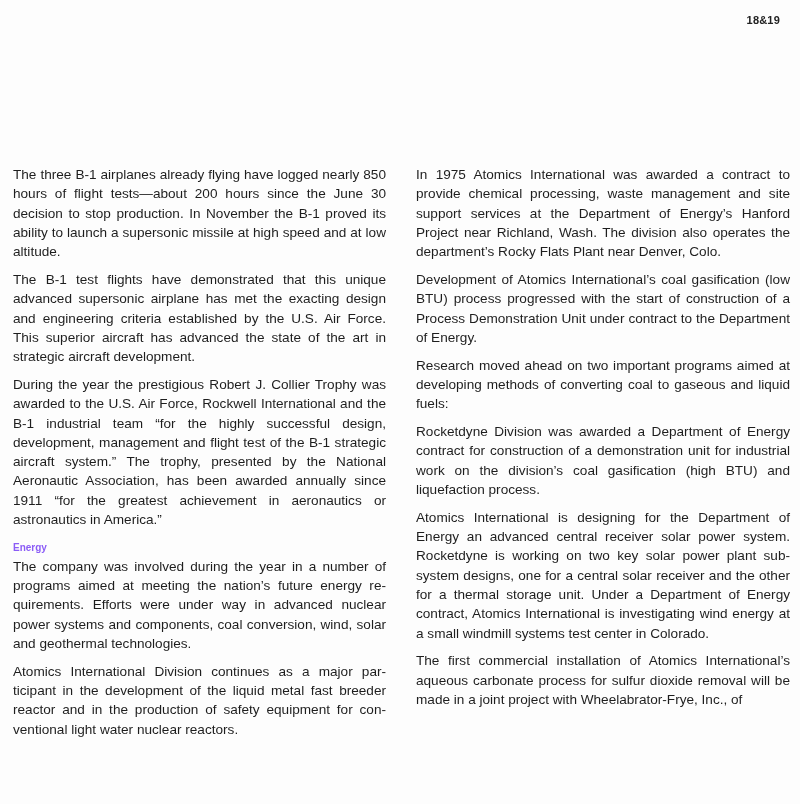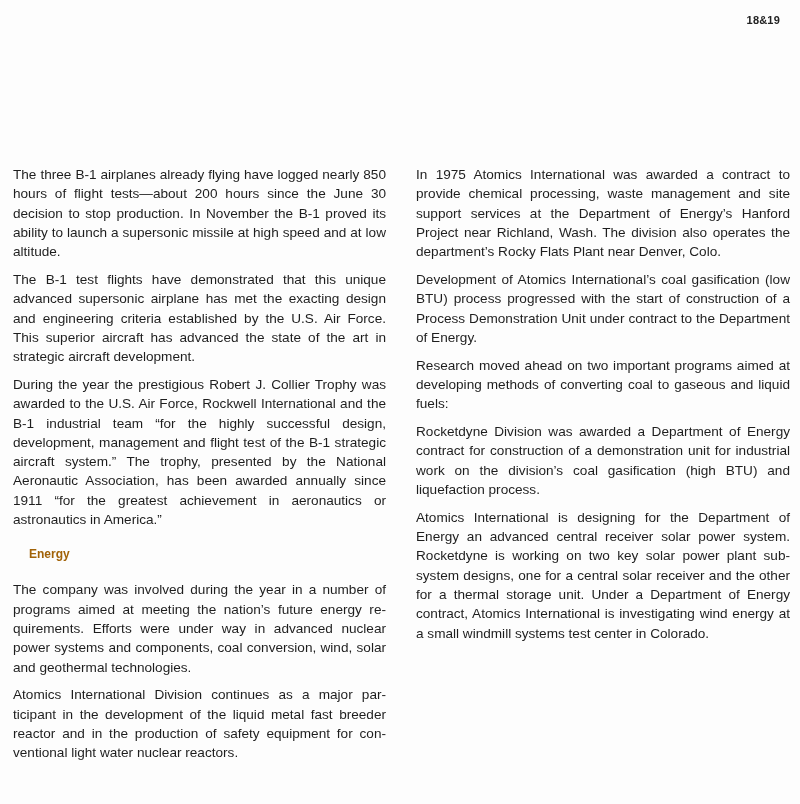--- a/index.html
+++ b/index.html
@@ -33,24 +33,24 @@
       text-align: justify;
       hyphens: manual;
     }
     .col-left { left: 13px; }
     .col-right { left: 416px; width: 374px; }
     .column p {
       margin: 0 0 8.5px 0;
     }
     .section-heading {
       font-weight: bold;
-      font-size: 12px;
-      margin: 16px;
+      font-size: 10px;
+      margin: 0;
       line-height: 19px;
-      color: #a16207;
+      color: #8b5cf6;
     }
     .section-heading + p { margin-top: 0; }
   </style>
 </head>
 <body>
 
 <div class="page-number">18&amp;19</div>
 
 <div class="column col-left">
   <p>The three B-1 airplanes already flying have logged nearly 850 hours of flight tests—about 200 hours since the June 30 decision to stop production. In November the B-1 proved its ability to launch a supersonic missile at high speed and at low altitude.</p>
@@ -60,13 +60,14 @@
   <p>The company was involved during the year in a number of programs aimed at meeting the nation’s future energy re­quirements. Efforts were under way in advanced nuclear power systems and components, coal conversion, wind, solar and geothermal technologies.</p>
   <p>Atomics International Division continues as a major par­ticipant in the development of the liquid metal fast breeder reactor and in the production of safety equipment for con­ventional light water nuclear reactors.</p>
 </div>
 
 <div class="column col-right">
   <p>In 1975 Atomics International was awarded a contract to provide chemical processing, waste management and site support services at the Department of Energy’s Han­ford Project near Richland, Wash. The division also oper­ates the department’s Rocky Flats Plant near Denver, Colo.</p>
   <p>Development of Atomics International’s coal gasification (low BTU) process progressed with the start of construc­tion of a Process Demonstration Unit under contract to the Department of Energy.</p>
   <p>Research moved ahead on two important programs aimed at developing methods of converting coal to gaseous and liquid fuels:</p>
   <p>Rocketdyne Division was awarded a Department of Energy contract for construction of a demonstration unit for industrial work on the division’s coal gasification (high BTU) and liquefaction process.</p>
   <p>Atomics International is designing for the Department of Energy an advanced central receiver solar power system. Rocketdyne is working on two key solar power plant sub­system designs, one for a central solar receiver and the other for a thermal storage unit. Under a Department of Energy contract, Atomics International is investigating wind energy at a small windmill systems test center in Colorado.</p>
+  <p>The first commercial installation of Atomics International’s aqueous carbonate process for sulfur dioxide removal will be made in a joint project with Wheelabrator-Frye, Inc., of</p>
 </div>
 
 </body></html>

